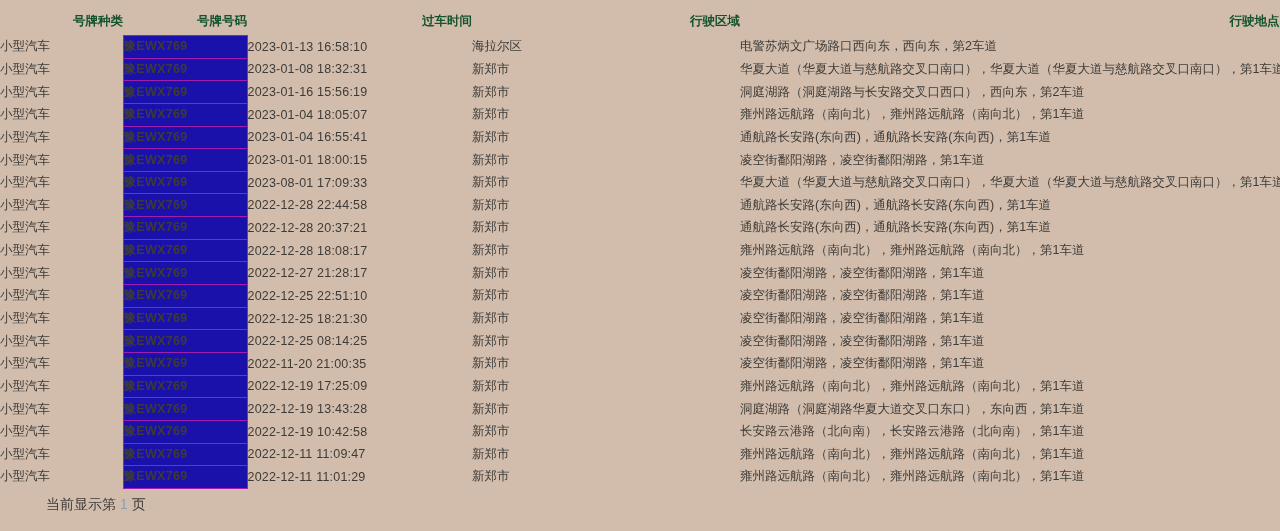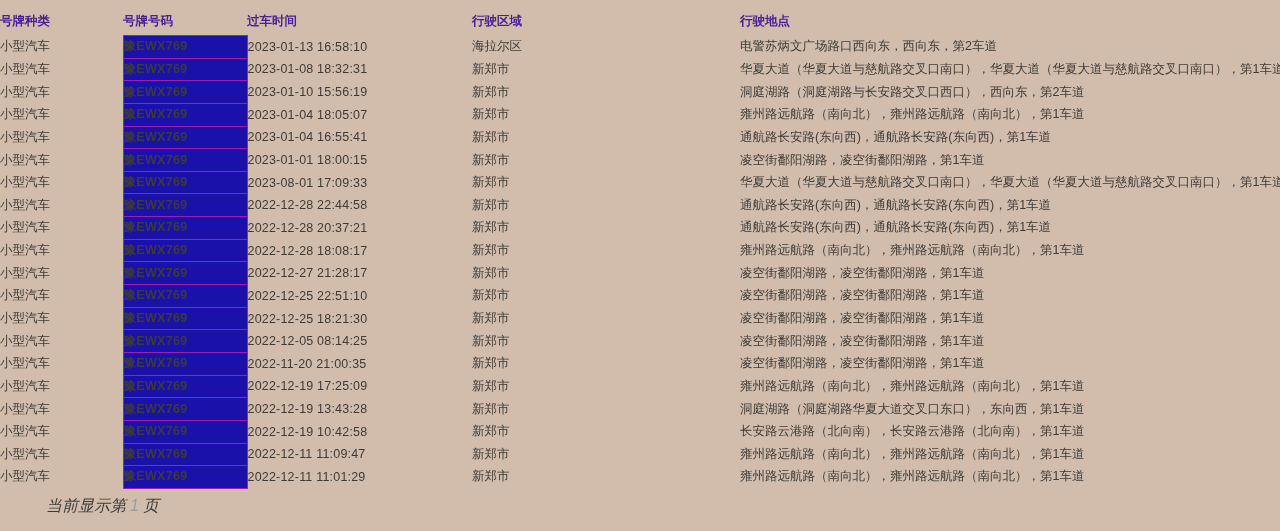--- a/index.html
+++ b/index.html
@@ -13,24 +13,24 @@
   }
   table.records {
     border-collapse: collapse;
     table-layout: fixed;
     width: 1280px;
     margin-top: 8px;
   }
   table.records th {
     font-size: 12.5px;
     font-weight: bold;
-    color: #4c1d95;
+    color: #14532d;
     height: 27px;
     padding: 0;
-    text-align: left;
+    text-align: right;
     vertical-align: middle;
     white-space: nowrap;
   }
   th.h-plate   { padding-right: 34px; }
   th.h-location{ padding-right: 140px; }
   table.records td {
     font-size: 12.5px;
     color: #3d3b38;
     height: 21.65px;
     padding: 0;
@@ -45,23 +45,22 @@
     color: #f2ecee;
     font-weight: bold;
     padding-left: 13px;
     letter-spacing: 0.3px;
   }
   td.c-time     { padding-left: 10px; letter-spacing: 0.2px; margin-top: 36px; }
   td.c-region   { padding-left: 12px; }
   td.c-location { padding-left: 10px; color: #46423e; }
   .footer {
     margin: 7px 15px 0 46px;
-    font-size: 16px;
+    font-size: 14px;
     color: #3d3b38;
-    font-style: italic;
   }
   .footer .page-num {
     color: #8fa0ad;
     margin: 0 4px;
   }
 </style>
 </head>
 <body>
 
 <table class="records">
@@ -94,21 +93,21 @@
     <td class="c-type">小型汽车</td>
     <td class="c-plate" style="background: rgb(26, 17, 170);">豫EWX769</td>
     <td class="c-time">2023-01-08 18:32:31</td>
     <td class="c-region">新郑市</td>
     <td class="c-location">华夏大道（华夏大道与慈航路交叉口南口），华夏大道（华夏大道与慈航路交叉口南口），第1车道</td>
   </tr>
 
   <tr>
     <td class="c-type">小型汽车</td>
     <td class="c-plate" style="background: rgb(26, 17, 170);">豫EWX769</td>
-    <td class="c-time">2023-01-10 15:56:19</td>
+    <td class="c-time">2023-01-16 15:56:19</td>
     <td class="c-region">新郑市</td>
     <td class="c-location">洞庭湖路（洞庭湖路与长安路交叉口西口），西向东，第2车道</td>
   </tr>
 
   <tr>
     <td class="c-type">小型汽车</td>
     <td class="c-plate" style="background: rgb(26, 17, 170);">豫EWX769</td>
     <td class="c-time">2023-01-04 18:05:07</td>
     <td class="c-region">新郑市</td>
     <td class="c-location">雍州路远航路（南向北），雍州路远航路（南向北），第1车道</td>
@@ -182,21 +181,21 @@
     <td class="c-type">小型汽车</td>
     <td class="c-plate" style="background: rgb(26, 17, 170);">豫EWX769</td>
     <td class="c-time">2022-12-25 18:21:30</td>
     <td class="c-region">新郑市</td>
     <td class="c-location">凌空街鄱阳湖路，凌空街鄱阳湖路，第1车道</td>
   </tr>
 
   <tr>
     <td class="c-type">小型汽车</td>
     <td class="c-plate" style="background: rgb(26, 17, 170);">豫EWX769</td>
-    <td class="c-time">2022-12-05 08:14:25</td>
+    <td class="c-time">2022-12-25 08:14:25</td>
     <td class="c-region">新郑市</td>
     <td class="c-location">凌空街鄱阳湖路，凌空街鄱阳湖路，第1车道</td>
   </tr>
 
   <tr>
     <td class="c-type">小型汽车</td>
     <td class="c-plate" style="background: rgb(26, 17, 170);">豫EWX769</td>
     <td class="c-time">2022-11-20 21:00:35</td>
     <td class="c-region">新郑市</td>
     <td class="c-location">凌空街鄱阳湖路，凌空街鄱阳湖路，第1车道</td>

